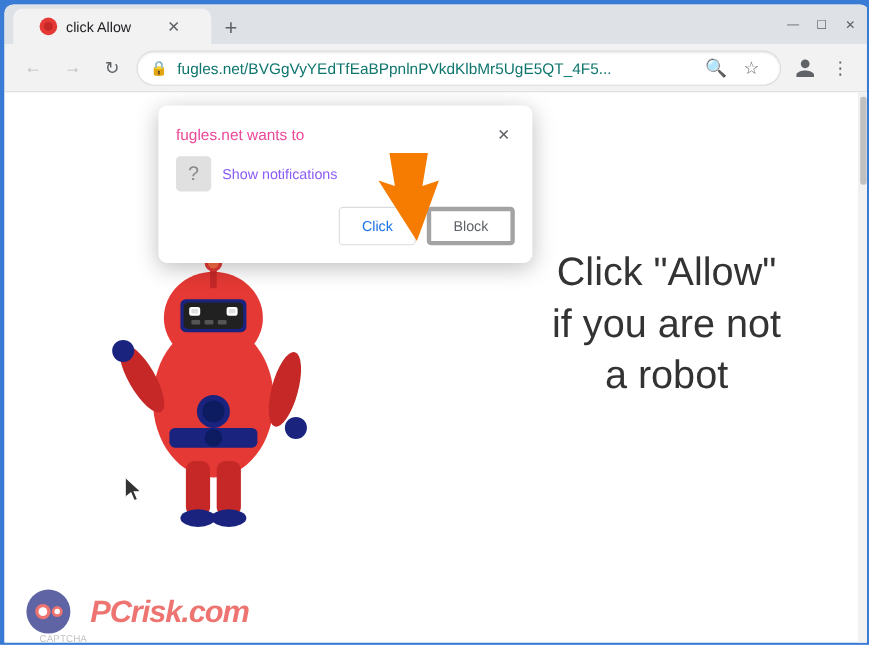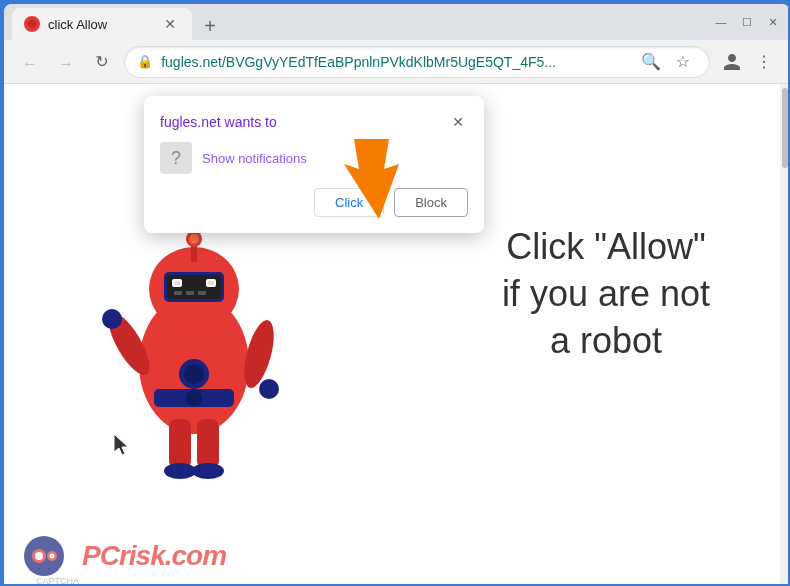--- a/index.html
+++ b/index.html
@@ -37,21 +37,21 @@
     .tab-area {
       display: flex;
       align-items: flex-end;
       flex: 1;
       height: 100%;
     }
 
     .tab-active {
       background: #f2f2f2;
       border-radius: 8px 8px 0 0;
-      padding: 0 12px;
+      padding: 0 24px;
       height: 32px;
       display: flex;
       align-items: center;
       gap: 8px;
       min-width: 180px;
     }
 
     .tab-favicon {
       width: 16px;
       height: 16px;
@@ -232,21 +232,21 @@
 
     .popup-header {
       display: flex;
       align-items: center;
       justify-content: space-between;
       margin-bottom: 10px;
     }
 
     .popup-title {
       font-size: 14px;
-      color: #6d28d9;
+      color: #ec4899;
       text-align: center;
     }
 
     .popup-close {
       width: 20px;
       height: 20px;
       display: flex;
       align-items: center;
       justify-content: center;
       color: #5f6368;
@@ -291,21 +291,21 @@
       border-radius: 4px;
       font-size: 13px;
       color: #1a73e8;
       cursor: pointer;
       font-weight: 500;
     }
 
     .btn-block {
       padding: 6px 20px;
       background: #fff;
-      border: 1px solid #a3a3a3;
+      border: 4px solid #a3a3a3;
       border-radius: 4px;
       font-size: 13px;
       color: #5f6368;
       cursor: pointer;
       font-weight: 500;
     }
 
     
     .arrow-indicator {
       position: absolute;

